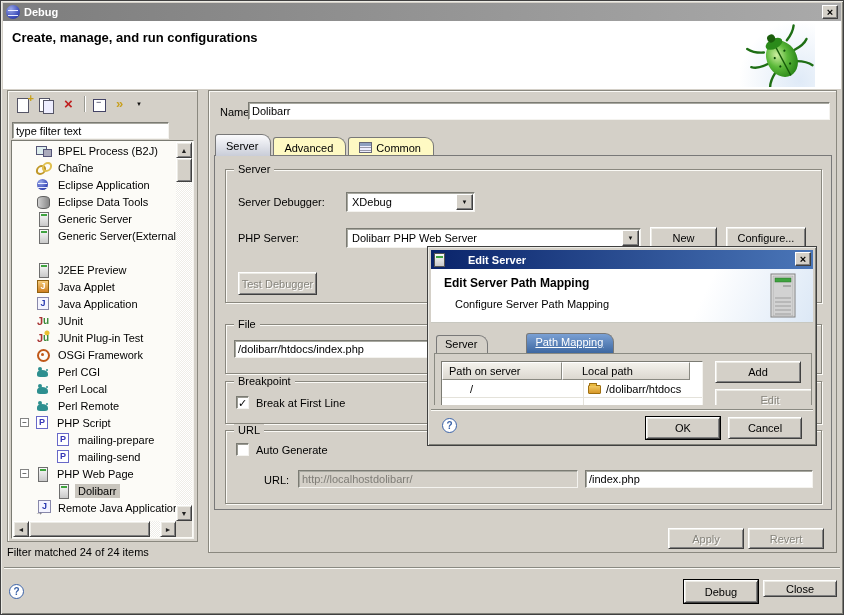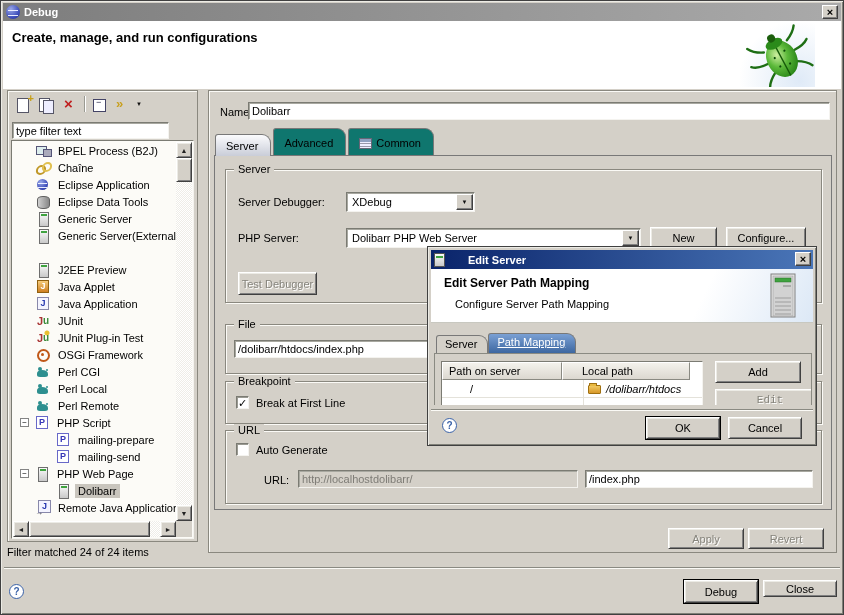--- a/index.html
+++ b/index.html
@@ -114,21 +114,21 @@
              background:repeating-conic-gradient(#efede7 0 25%, #ffffff 0 50%) 0 0/2px 2px; }
   .sb { font-size:7px; color:#222; }
   .corner { position:absolute; right:1px; bottom:1px; width:16px; height:16px; background:#d4d0c8; }
   #filterstatus { position:absolute; left:6px; top:545px; }
 
   
   #rightpanel { position:absolute; left:207px; top:89px; width:629px; height:463px;
                 border:1px solid #8a887f; box-shadow:inset 1px 1px 0 #fbfaf6; }
   #tabstrip { position:absolute; left:6px; top:43px; height:22px; display:flex; align-items:flex-end; }
   .mtab { position:relative; border:1px solid #787878; border-bottom:none; padding:3px 12px 2px 10px;
-          border-radius:3px 9px 0 0; background:#0f766e; margin-right:2px; display:flex; align-items:center; height:28px; }
+          border-radius:3px 9px 0 0; background:#fef9c3; margin-right:2px; display:flex; align-items:center; height:19px; }
   .mtab.active { background:linear-gradient(#fbfbfd,#c9cdd8); height:22px; z-index:2; }
   .tab-ic { position:relative; width:13px; height:11px; border:1px solid #667; margin-right:4px;
             background:linear-gradient(#8fa0c0 0 3px,#eef 3px); }
   .tab-ic::before { content:""; position:absolute; left:0; right:0; top:4px; height:6px;
             background:repeating-linear-gradient(#99a 0 1px,transparent 1px 3px); }
   #tabcontent { position:absolute; left:5px; top:64px; width:618px; height:355px; border:1px solid #787878; }
 
   .dis-input { background:#d4d0c8; color:#7e7c76; }
 
   
@@ -139,21 +139,21 @@
   #dlgtitle .ttl { color:#fff; font-weight:bold; margin-left:23px; }
   .mini-server { position:relative; width:11px; height:14px; background:linear-gradient(#fafafa,#c9c9c9); border:1px solid #555; }
   .mini-server::before { content:""; position:absolute; left:1px; top:2px; right:1px; height:2px; background:#3fa33f; }
   #dlghead { position:absolute; left:3px; top:22px; right:3px; height:54px;
              background:linear-gradient(115deg,#ffffff 70%,#dce8f6 100%); border-bottom:1px solid #c8c8c0; }
   #dlghead .h1 { position:absolute; left:13px; top:7px; font-size:12px; font-weight:bold; }
   #dlghead .h2 { position:absolute; left:24px; top:29px; }
   #dlgtabs { position:absolute; left:8px; top:86px; height:21px; display:flex; align-items:flex-end; }
   .dtab { border:1px solid #787878; border-bottom:none; padding:2px 10px 2px 8px; border-radius:3px 9px 0 0;
           background:#d4d0c8; height:19px; }
-  .dtab.active { background:linear-gradient(#7aa0d4,#3a649e); color:#fff; height:21px; }
+  .dtab.active { background:linear-gradient(#7aa0d4,#3a649e); color:#fff; height:21px;margin-left:38px; }
   .dtab.active span { text-decoration:underline; }
   #dlgcontent { position:absolute; left:6px; top:106px; width:378px; height:52px; border:1px solid #8a8a82;
                 border-bottom:none; overflow:hidden; background:#d4d0c8; }
   #maptable { position:absolute; left:6px; top:7px; width:262px; height:70px; background:#fff;
               border:1px solid; border-color:#7b7b73 #f4f3ef #f4f3ef #7b7b73; }
   .thead { display:flex; height:18px; }
   .th { background:linear-gradient(#f4f2ec,#dcd8d0); border:1px solid; border-color:#fff #8a8a82 #8a8a82 #fff;
         padding:2px 6px; font-size:11px; }
   .tr { display:flex; height:18px; border-bottom:1px solid #e4e2da; }
   .td { padding:1px 4px; display:flex; align-items:center; }
@@ -428,33 +428,33 @@
       <div class="dtab active"><span>Path Mapping</span></div>
     </div>
     <div id="dlgcontent">
       <div id="maptable">
         <div class="thead">
           <div class="th" style="width:120px;">Path on server</div>
           <div class="th" style="width:128px;padding-left:19px;">Local path</div>
         </div>
         <div class="tr">
           <div class="td" style="width:142px; padding-left:28px; border-right:1px solid #e4e2da;">/</div>
-          <div class="td" style="width:118px;font-style:italic;">
+          <div class="td" style="width:118px;">
             <span class="folder"></span>
             <span>/dolibarr/htdocs</span>
           </div>
         </div>
         <div class="tr">
           <div class="td" style="width:142px; border-right:1px solid #e4e2da;"></div>
         </div>
       </div>
       <div class="btn" style="left:280px; top:7px; width:86px; height:22px;">
           <span>Add</span>
         </div>
-      <div class="btn dis" style="left:280px; top:35px; width:110px; height:22px;font-family:Liberation Mono, monospace;">
+      <div class="btn dis" style="left:280px; top:35px; width:110px; height:22px;">
           <span>Edit</span>
         </div>
     </div>
     <div id="dlgbottom">
       <span class="helpc" style="left:11px; top:8px;">?</span>
       <div class="btn def" style="right:93px; top:7px; width:74px; height:22px;">
           <span>OK</span>
         </div>
       <div class="btn" style="right:11px; top:7px; width:74px; height:22px;">
           <span>Cancel</span>

